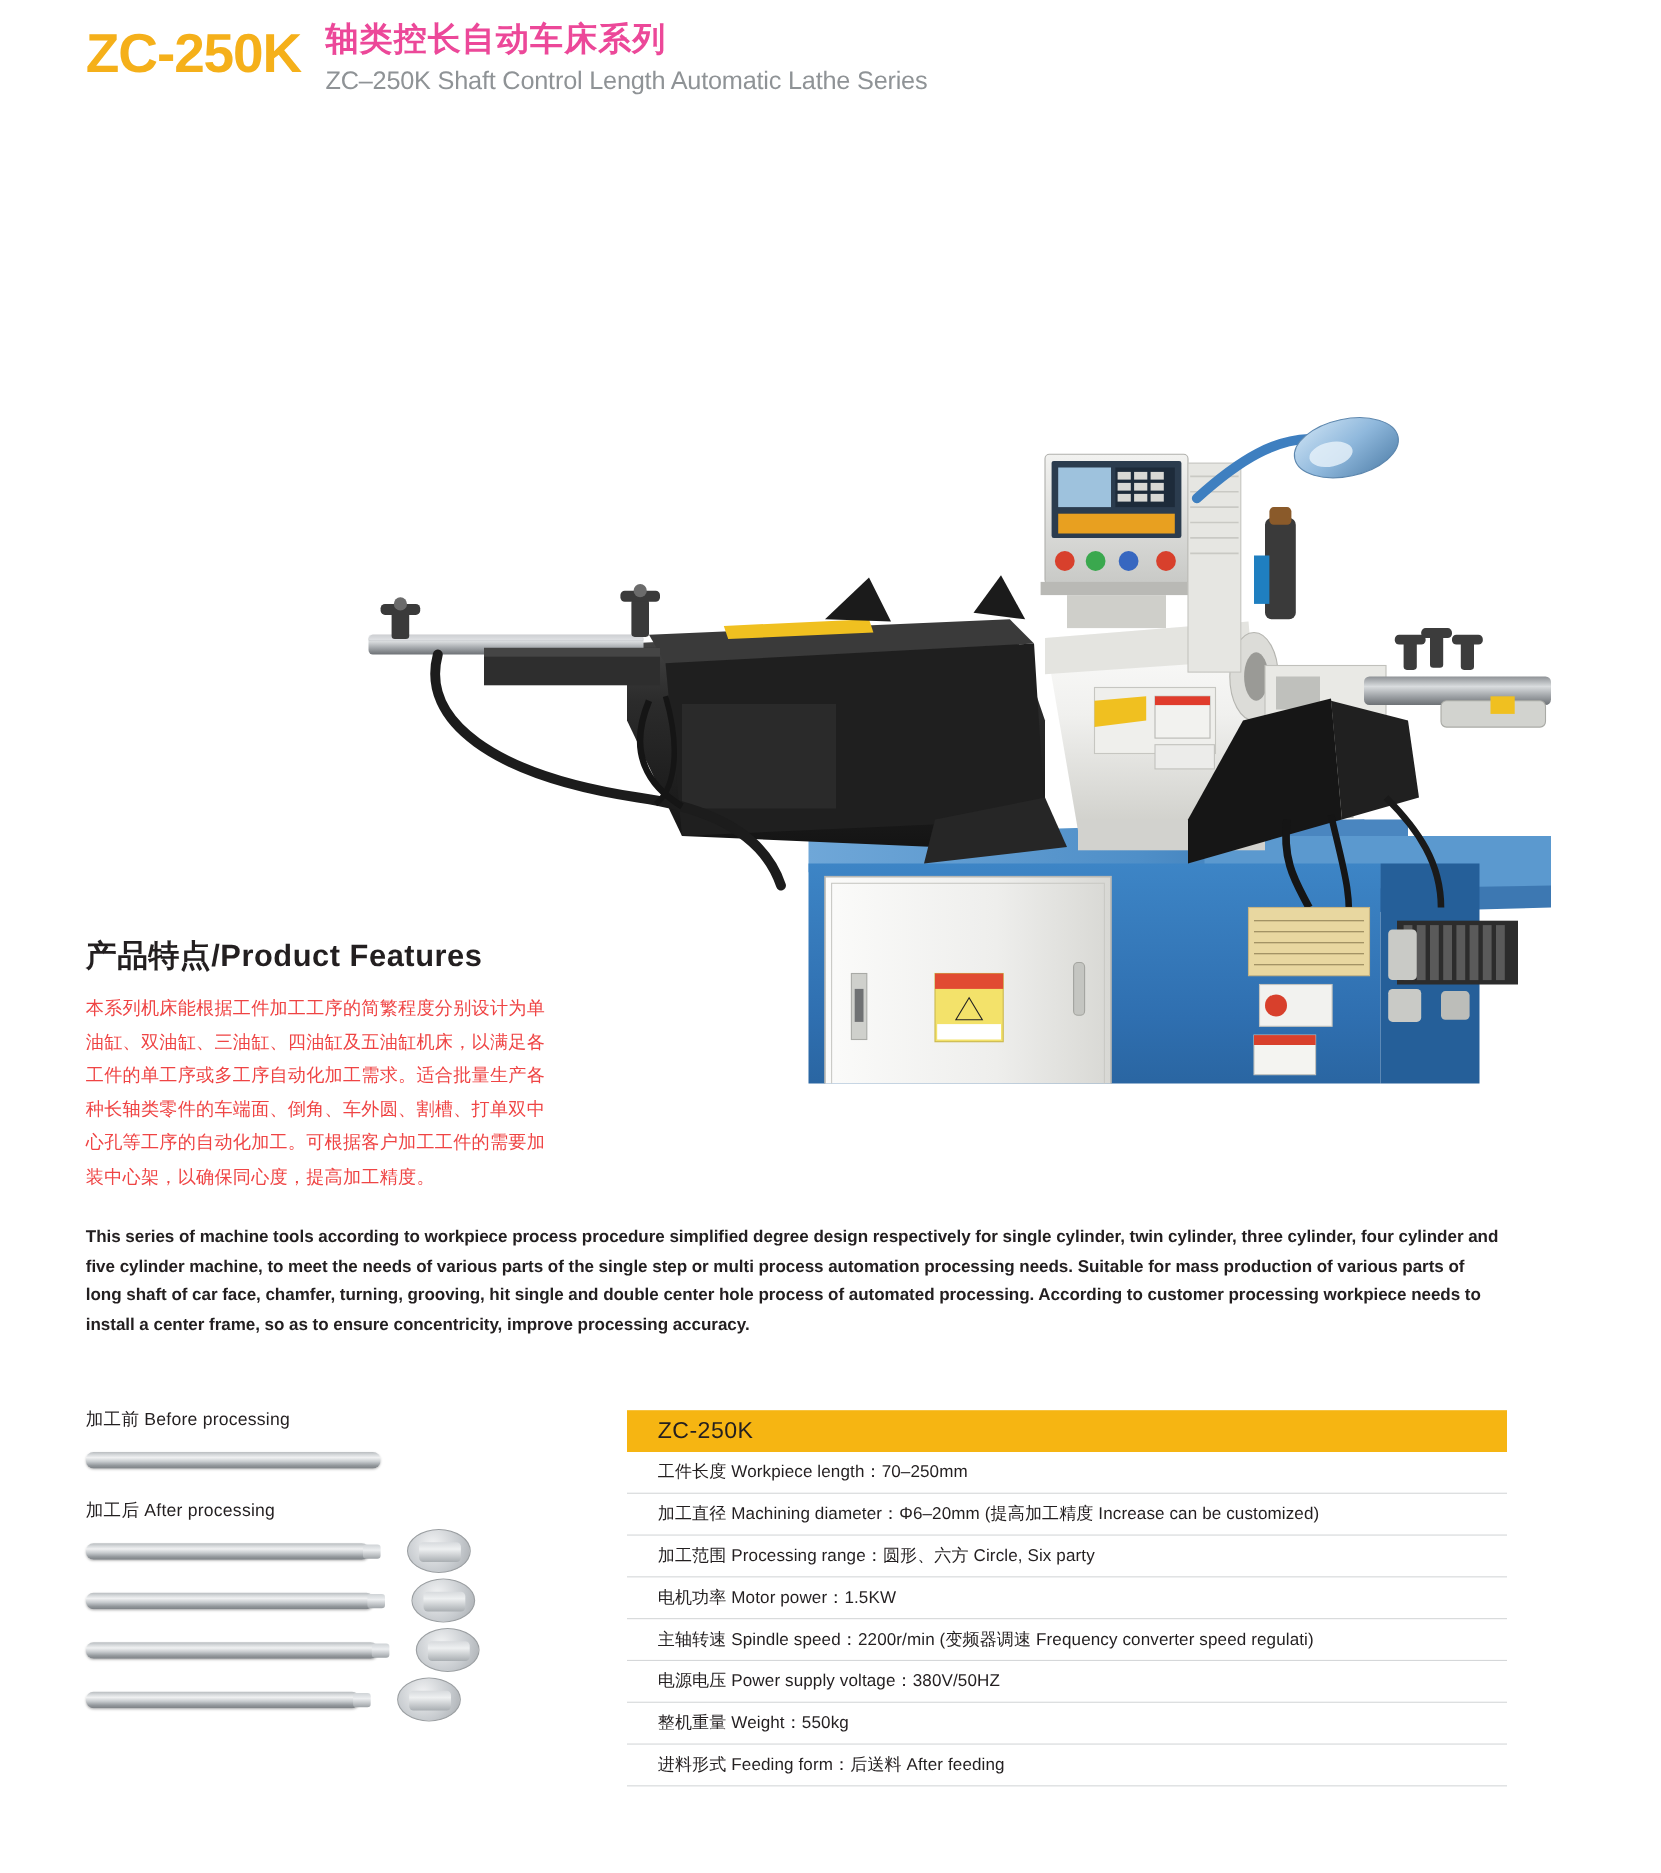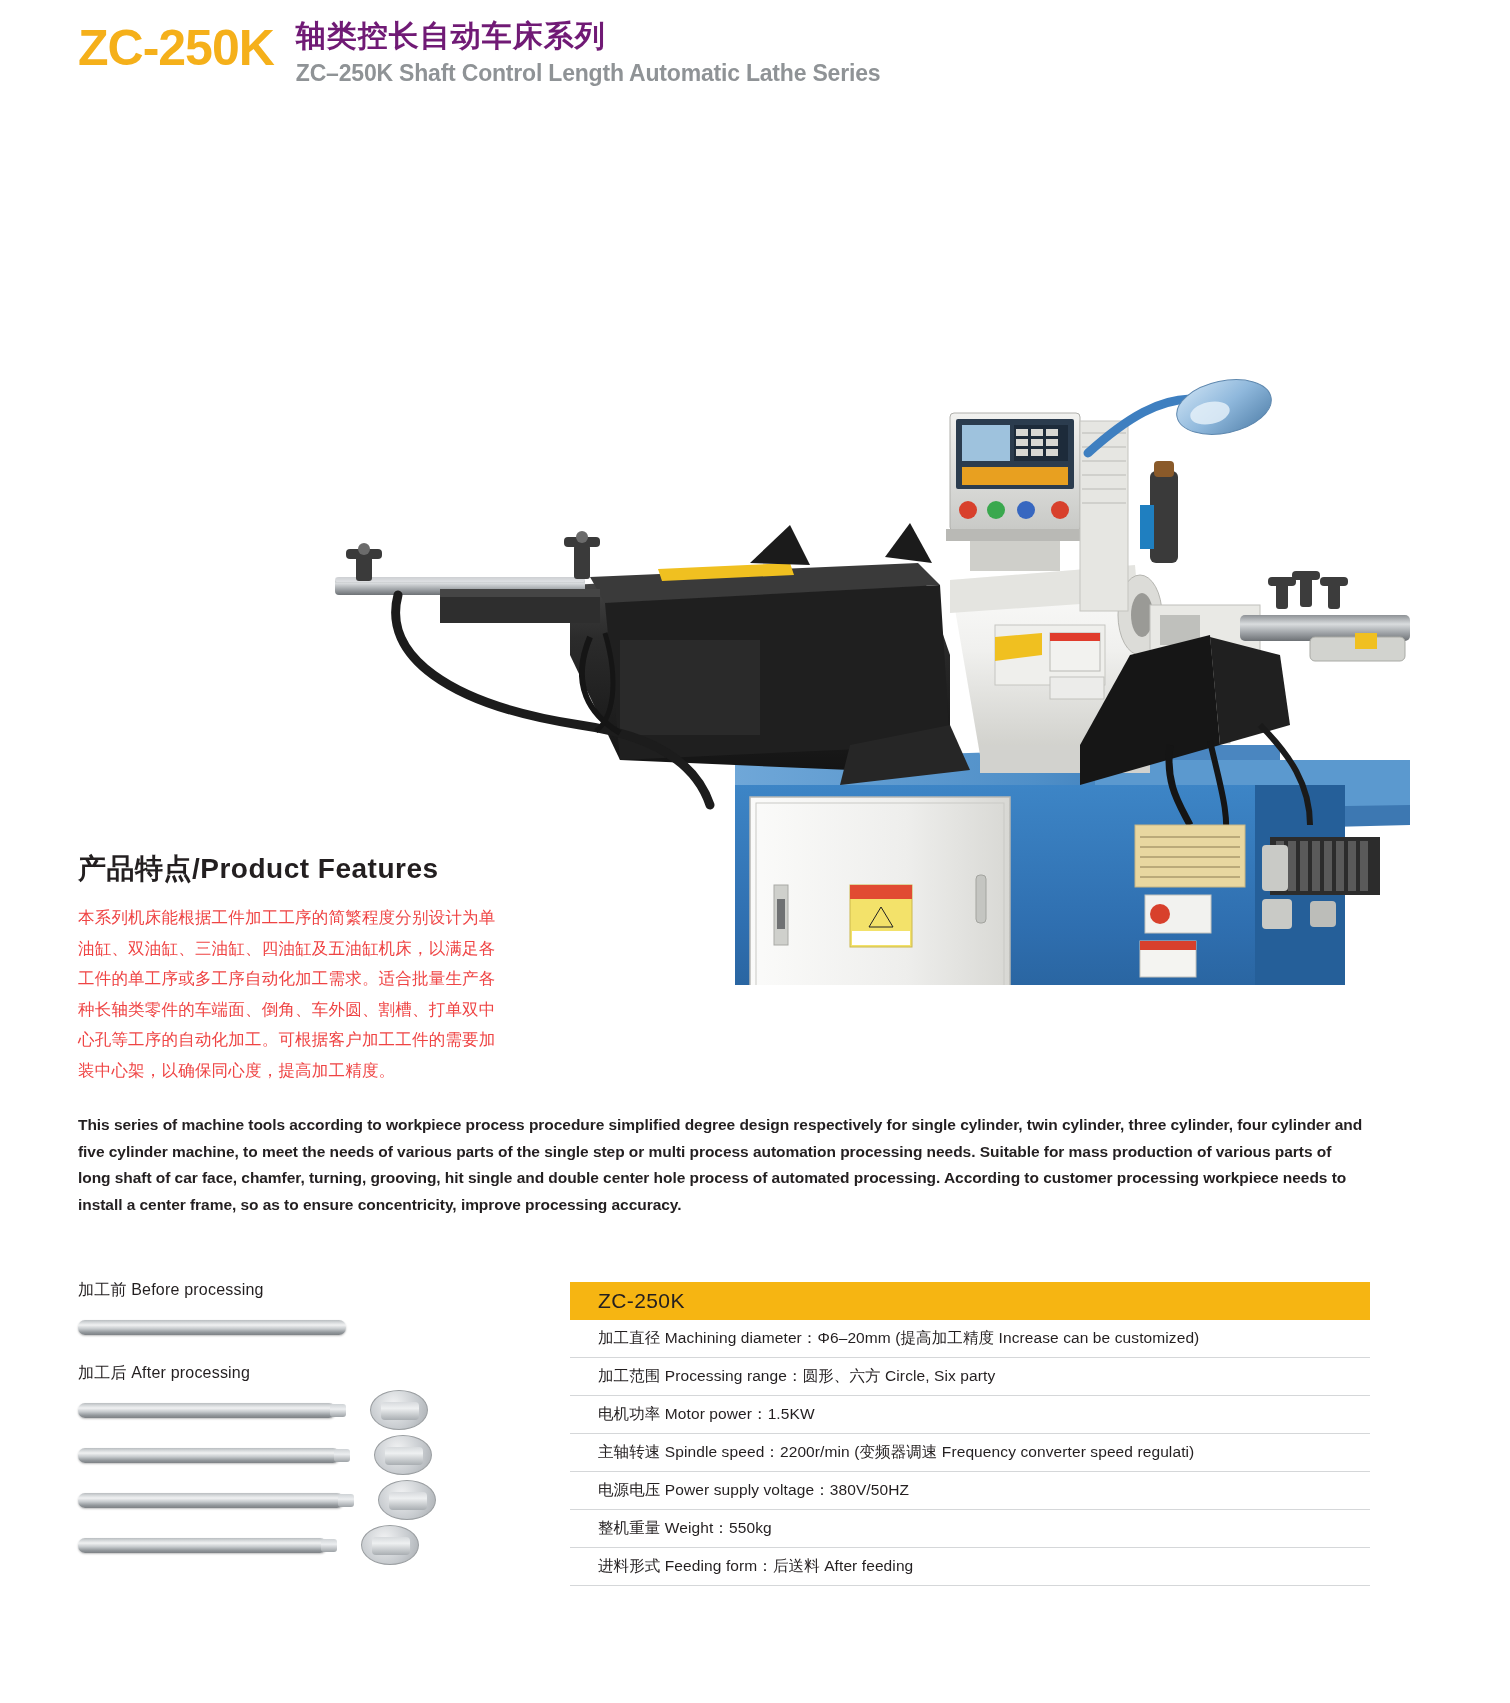--- a/index.html
+++ b/index.html
@@ -33,27 +33,27 @@
     line-height: 1;
     padding-top: 9px;
   }
   .header-titles {
     margin-left: 22px;
     padding-top: 4px;
   }
   .header-cn {
     font-size: 30px;
     font-weight: bold;
-    color: #701a75;
+    color: #ec4899;
     letter-spacing: 1px;
     line-height: 1.2;
   }
   .header-en {
     font-size: 23px;
-    font-weight: bold;
+    font-weight: normal;
     color: #8f9396;
     letter-spacing: -0.2px;
     margin-top: 6px;
     line-height: 1.2;
   }
 
   
   .machine-area {
     position: absolute;
     left: 150px;
@@ -447,20 +447,21 @@
   <div class="rod-row">
     <div class="rod" style="width:249px">
         <span class="tip"></span>
       </div>
     <div class="rod-detail"></div>
   </div>
 </div>
 
 <div class="spec-table">
   <div class="spec-head">ZC-250K</div>
+  <div class="spec-row">工件长度 Workpiece length：70–250mm</div>
   <div class="spec-row">加工直径 Machining diameter：Φ6–20mm (提高加工精度 Increase can be customized)</div>
   <div class="spec-row">加工范围 Processing range：圆形、六方 Circle, Six party</div>
   <div class="spec-row">电机功率 Motor power：1.5KW</div>
   <div class="spec-row">主轴转速 Spindle speed：2200r/min (变频器调速 Frequency converter speed regulati)</div>
   <div class="spec-row">电源电压 Power supply voltage：380V/50HZ</div>
   <div class="spec-row">整机重量 Weight：550kg</div>
   <div class="spec-row">进料形式 Feeding form：后送料 After feeding</div>
 </div>
 
 </body></html>

